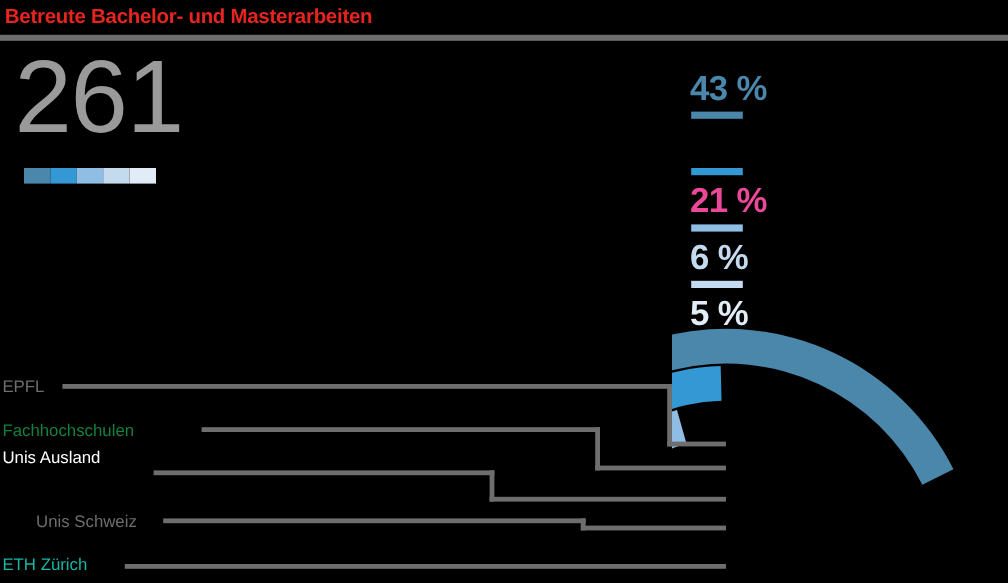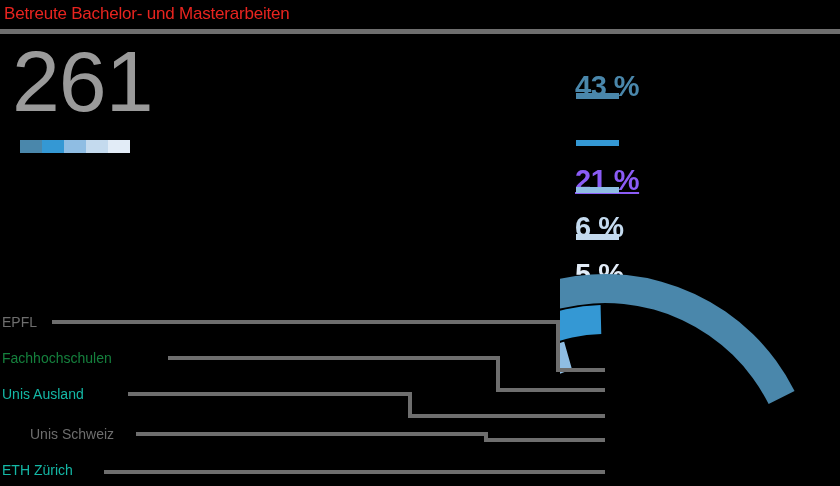--- a/index.html
+++ b/index.html
@@ -6,21 +6,21 @@
   body{
     width:840px;height:486px;overflow:hidden;position:relative;
     font-family:"Liberation Sans","DejaVu Sans",sans-serif;
     background:#000;color:#8a8a8a;
   }
   #stage{position:absolute;left:0;top:0;width:840px;height:486px;}
 
   
   .title{
     position:absolute;left:4px;top:0px;
-    font-size:17px;font-weight:normal;letter-spacing:-0.2px;
+    font-size:17px;font-weight:bold;letter-spacing:-0.2px;
     color:#e8241f;line-height:28px;white-space:nowrap;
   }
   .title-rule{
     position:absolute;left:0px;top:29px;width:840px;height:5px;
     background:#6e6e6e;
   }
 
   
   .bignum{
     position:absolute;left:12px;top:38px;
@@ -29,21 +29,21 @@
   }
 
   
   .legend{position:absolute;left:20px;top:140px;display:flex;}
   .legend i{display:block;width:22px;height:13px;}
 
   
   .pcts{position:absolute;left:575px;top:57px;width:120px;}
   .pct-row{height:47px;position:relative;}
   .pct-txt{
-    position:absolute;left:0;top:12px;
+    position:absolute;left:0;top:0;
     font-size:29px;font-weight:bold;line-height:34px;
     letter-spacing:-0.5px;white-space:nowrap;text-align:right;
   }
   .pct-ul{position:absolute;left:1px;top:36px;width:43px;height:6px;}
 
   
   .cat{
     position:absolute;left:2px;
     font-size:14px;line-height:18px;color:#6e6e6e;
     white-space:nowrap;letter-spacing:0px;
@@ -73,21 +73,21 @@
 
   <div class="pcts">
     <div class="pct-row">
       <div class="pct-txt" style="color: rgb(74, 135, 171);">43 %</div>
       <div class="pct-ul" style="background: rgb(74, 135, 171);"></div>
     </div>
     <div class="pct-row">
       <div class="pct-ul" style="background: rgb(52, 152, 212);"></div>
     </div>
     <div class="pct-row">
-      <div class="pct-txt" style="color: #8b5cf6; text-decoration: underline;">21 %</div>
+      <div class="pct-txt" style="color: #ec4899;">21 %</div>
       <div class="pct-ul" style="background: rgb(143, 189, 227);"></div>
     </div>
     <div class="pct-row">
       <div class="pct-txt" style="color: rgb(196, 218, 238);">6 %</div>
       <div class="pct-ul" style="background: rgb(196, 218, 238);"></div>
     </div>
     <div class="pct-row">
       <div class="pct-txt" style="color: rgb(226, 236, 247);">5 %</div>
       <div class="pct-ul" style="background: rgb(226, 236, 247);"></div>
     </div>
@@ -103,21 +103,21 @@
             L 12.05409010809052 209.57162278295647 A 121 121 0 0 0 -76 326 Z" fill="#8fbde3"></path>
       <path id="arc2" d="M -136 326 A 181 181 0 0 1 40.577775754369696 145.05403034960585
             L 41.28630892079666 174.04537355326016 A 152 152 0 0 0 -107 326 Z" fill="#3498d4"></path>
       <path id="arc1" d="M -167 326 A 212 212 0 0 1 234.56069820994605 231.07507337818086
             L 208.6302253416044 244.06008692550517 A 183 183 0 0 0 -138 326 Z" fill="#4a87ab"></path>
     </g>
   </svg>
 
   <div class="cat" style="top: 313px; color: rgb(110, 110, 110);">EPFL</div>
   <div class="cat" style="top: 349px; color: #15803d;">Fachhochschulen</div>
-  <div class="cat" style="top: 385px; color: #14b8a6;">Unis Ausland</div>
+  <div class="cat" style="top: 372px; color: #ffffff;">Unis Ausland</div>
   <div class="cat" style="top: 425px; color: rgb(110, 110, 110); margin-left: 28px;">Unis Schweiz</div>
   <div class="cat" style="top: 461px; color: #14b8a6;">ETH Zürich</div>
 
   <div class="lead" style="left: 52px; top: 320px; width: 508px; height: 4px; background: rgb(110, 110, 110);"></div>
   <div class="lead" style="left: 556px; top: 320px; width: 4px; height: 52px; background: rgb(110, 110, 110);"></div>
   <div class="lead" style="left: 556px; top: 368px; width: 49px; height: 4px; background: rgb(110, 110, 110);"></div>
 
   <div class="lead" style="left: 168px; top: 356px; width: 332px; height: 4px; background: rgb(110, 110, 110);"></div>
   <div class="lead" style="left: 496px; top: 356px; width: 4px; height: 36px; background: rgb(110, 110, 110);"></div>
   <div class="lead" style="left: 496px; top: 388px; width: 109px; height: 4px; background: rgb(110, 110, 110);"></div>

